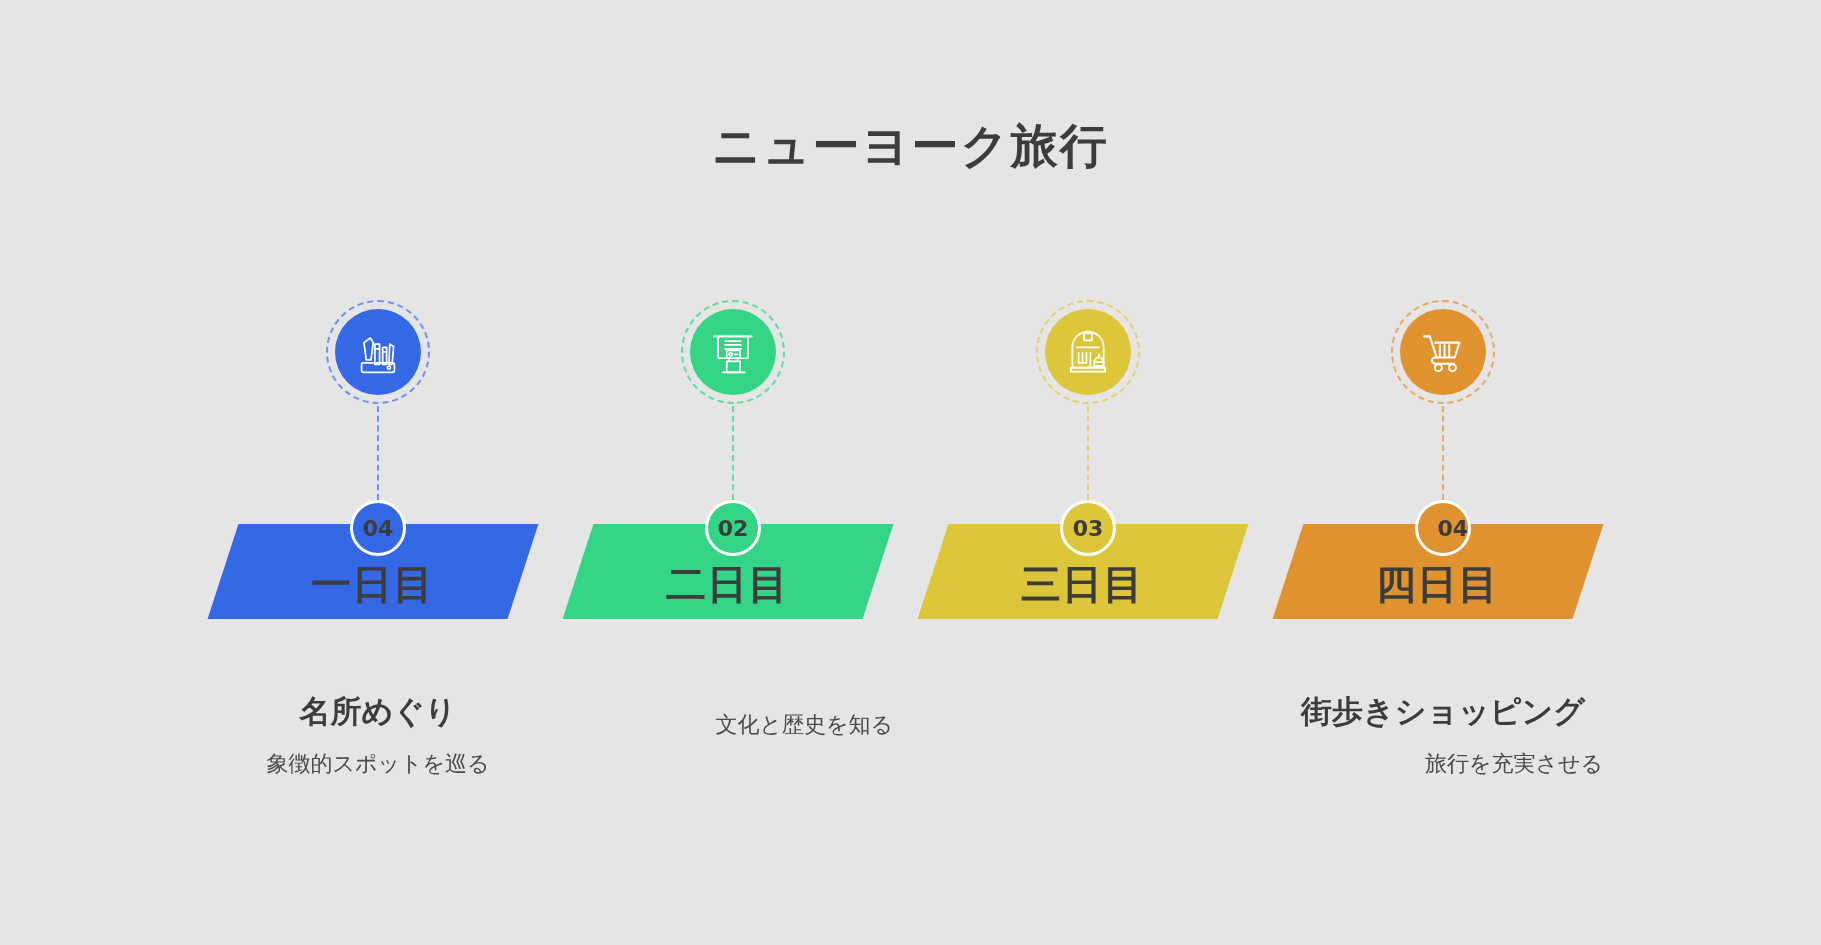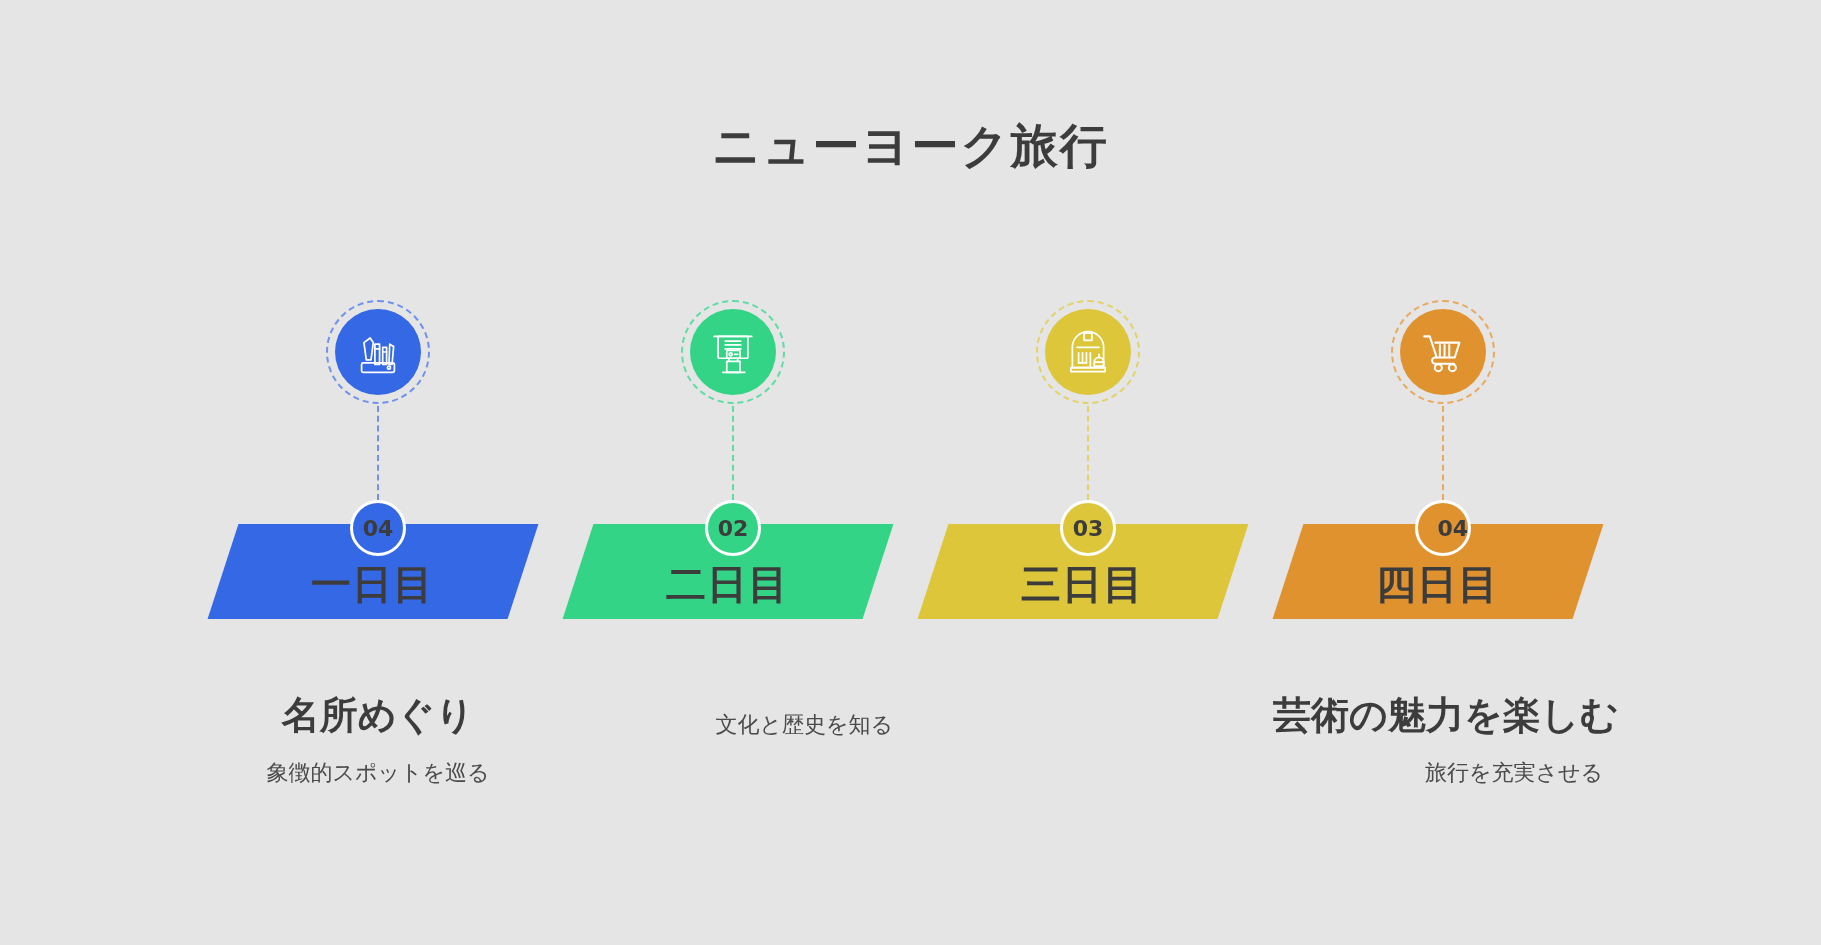--- a/index.html
+++ b/index.html
@@ -152,21 +152,21 @@
     z-index: 3;
   }
 
   
   .caption {
     width: 340px;
     text-align: center;
     margin-top: 52px;
   }
   .caption-title {
-    font-size: 38px;
+    font-size: 31px;
     font-weight: bold;
     color: #3c3c3c;
     line-height: 1.25;
     white-space: nowrap;
   }
   .caption-desc {
     font-size: 22px;
     font-weight: normal;
     color: #4a4a4a;
     line-height: 1.5;
@@ -317,19 +317,19 @@
 
       <div class="band-area">
         <div class="band" style="background-color: rgb(224, 146, 47);"></div>
         <div class="band-label">四日目</div>
         <div class="badge" style="background-color: rgb(224, 146, 47); justify-content: flex-end;">
           <span>04</span>
         </div>
       </div>
 
       <div class="caption">
-        <div class="caption-title">芸術の魅力を楽しむ</div>
+        <div class="caption-title">街歩きショッピング</div>
         <div class="caption-desc wide">旅行を充実させる</div>
       </div>
     </div>
 
   </div>
 </div>
 
 </body></html>

